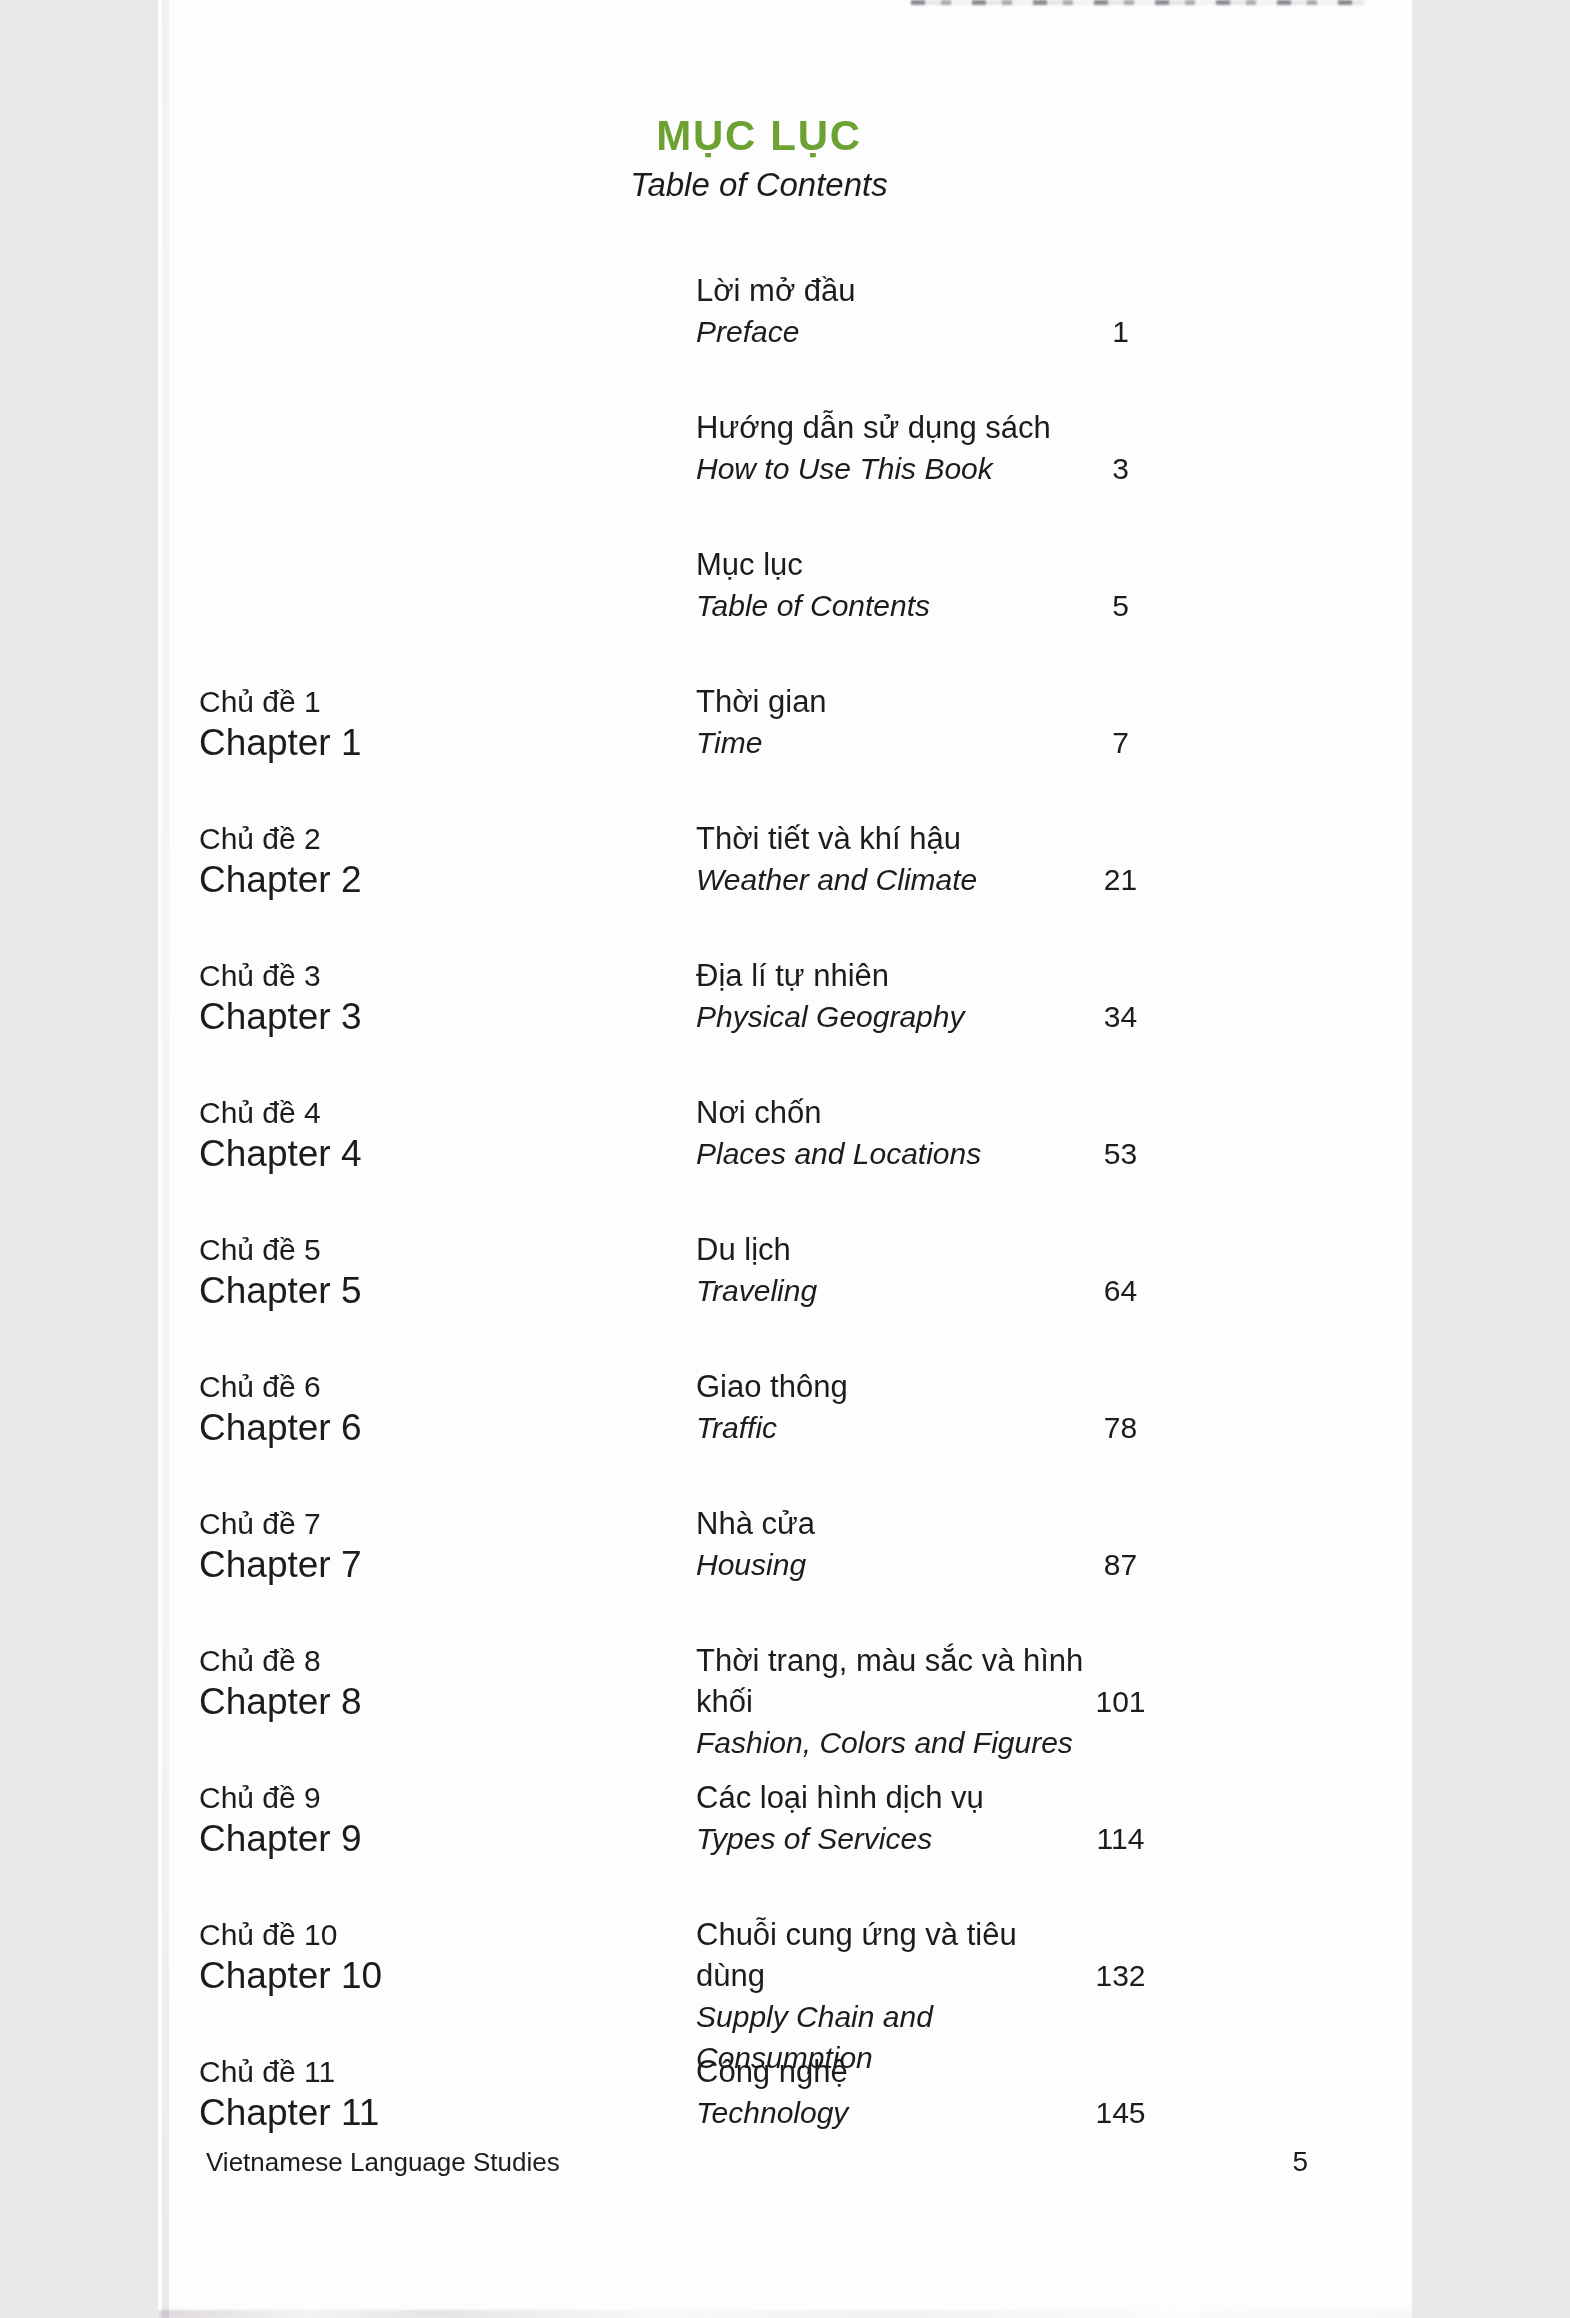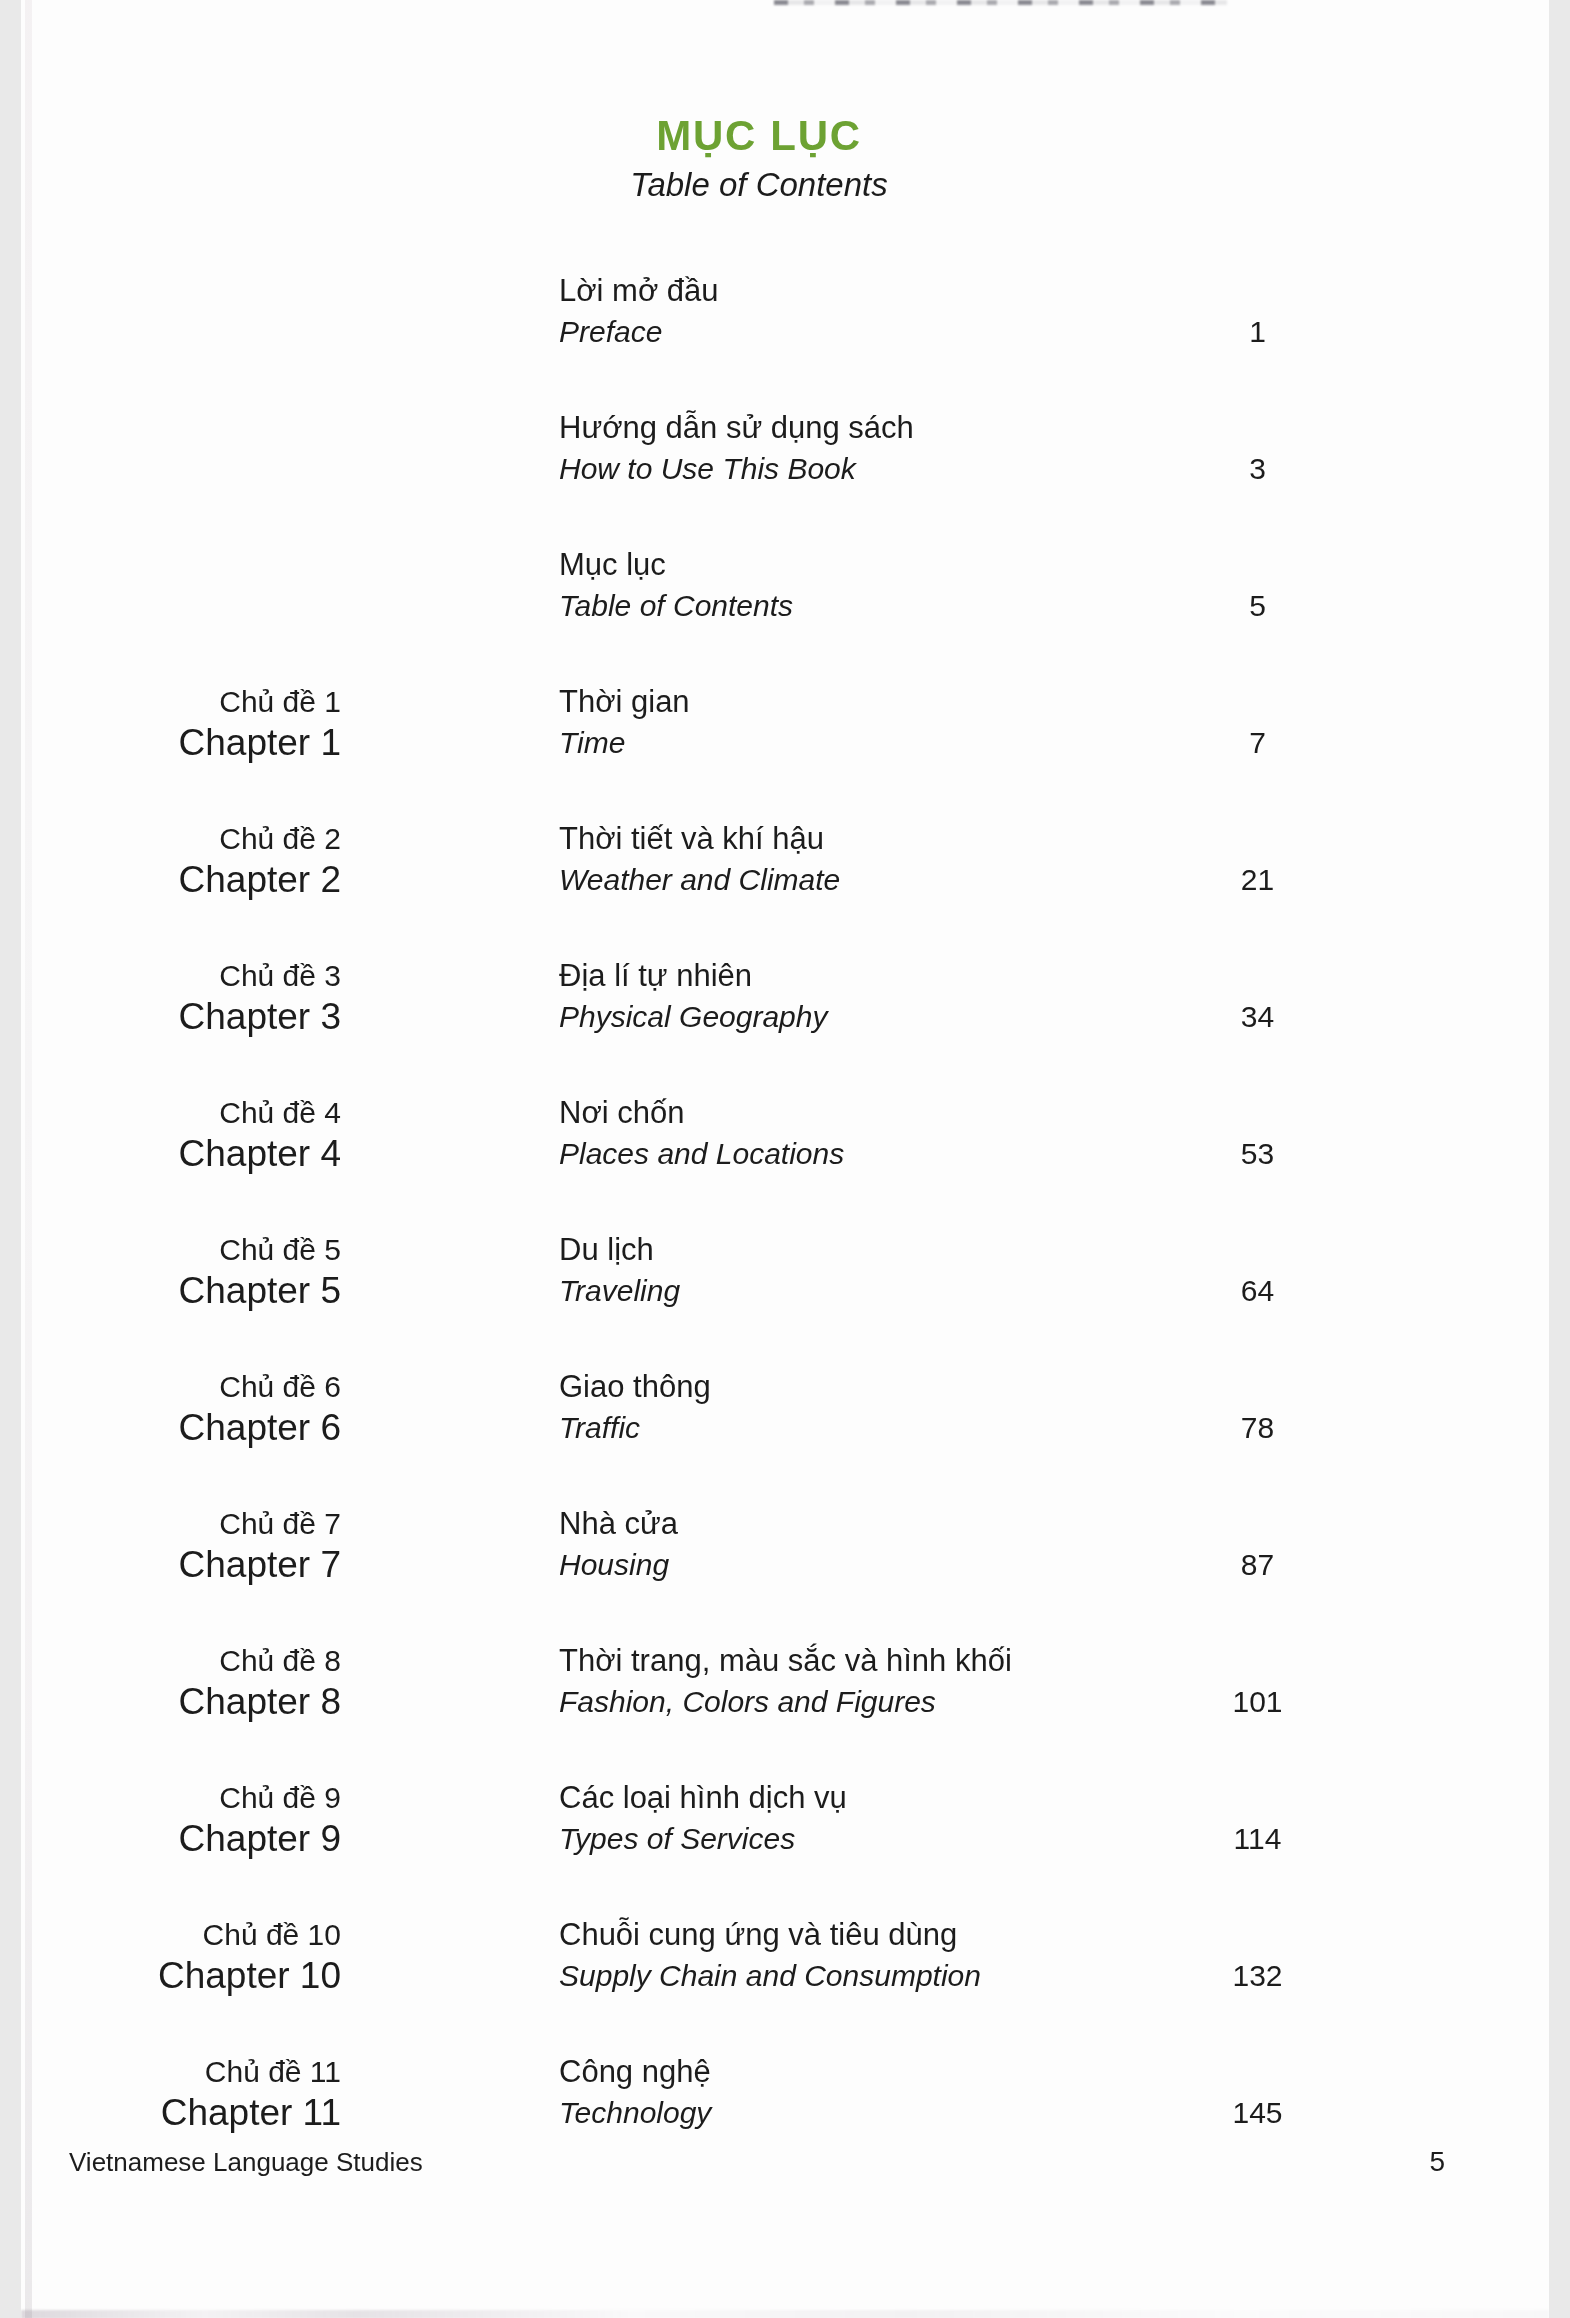--- a/index.html
+++ b/index.html
@@ -2,21 +2,21 @@
 <html style="font-size:14px"><head>
 <meta charset="utf-8">
 <style>
   html, body {
     margin: 0;
     padding: 0;
     background: #e9e9e9;
   }
   .page {
     position: relative;
-    width: 1528px;
+    width: 1254px;
     height: 2319px;
     margin: 0 auto;
     background: #fdfdfd;
     font-family: "Liberation Sans", sans-serif;
     color: #1c1c1c;
     overflow: hidden;
   }
   
   .scan-smudge-top {
     position: absolute;
@@ -75,24 +75,24 @@
     margin-top: 65px;
   }
   .row {
     display: grid;
     grid-template-columns: 538px 1fr 61px;
     padding-right: 261px;
     height: 137px;
     align-items: start;
   }
   .cell-label {
-    text-align: right;
+    text-align: left;
     padding-right: 218px; 
     box-sizing: border-box;
-    padding-left: 67px;
+    padding-left: 41px;
   }
   .l-vi {
     font-size: 30px;
     line-height: 41px;
     font-weight: 400;
   }
   .l-en {
     font-size: 37px;
     line-height: 41px;
   }

